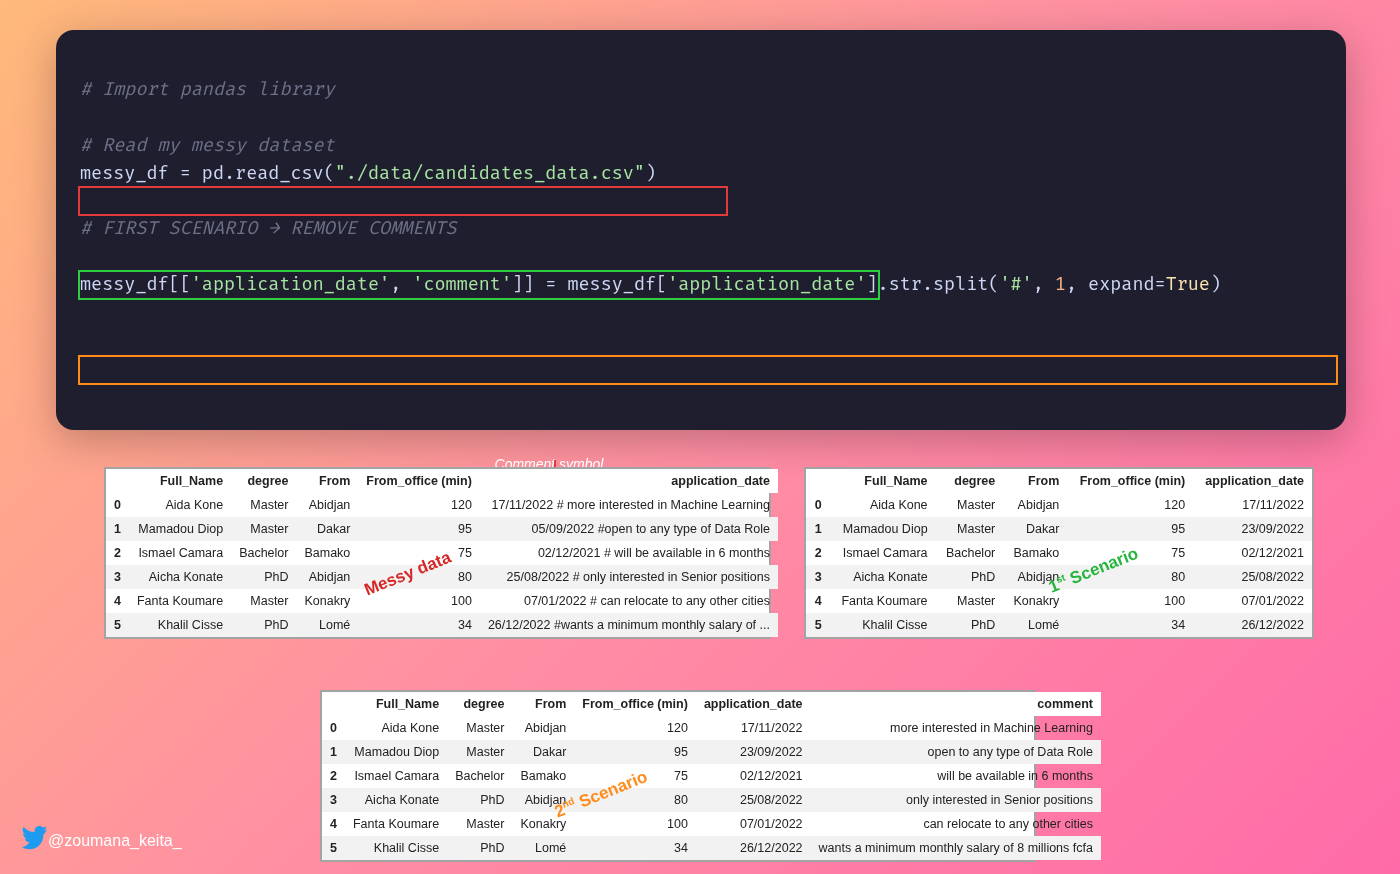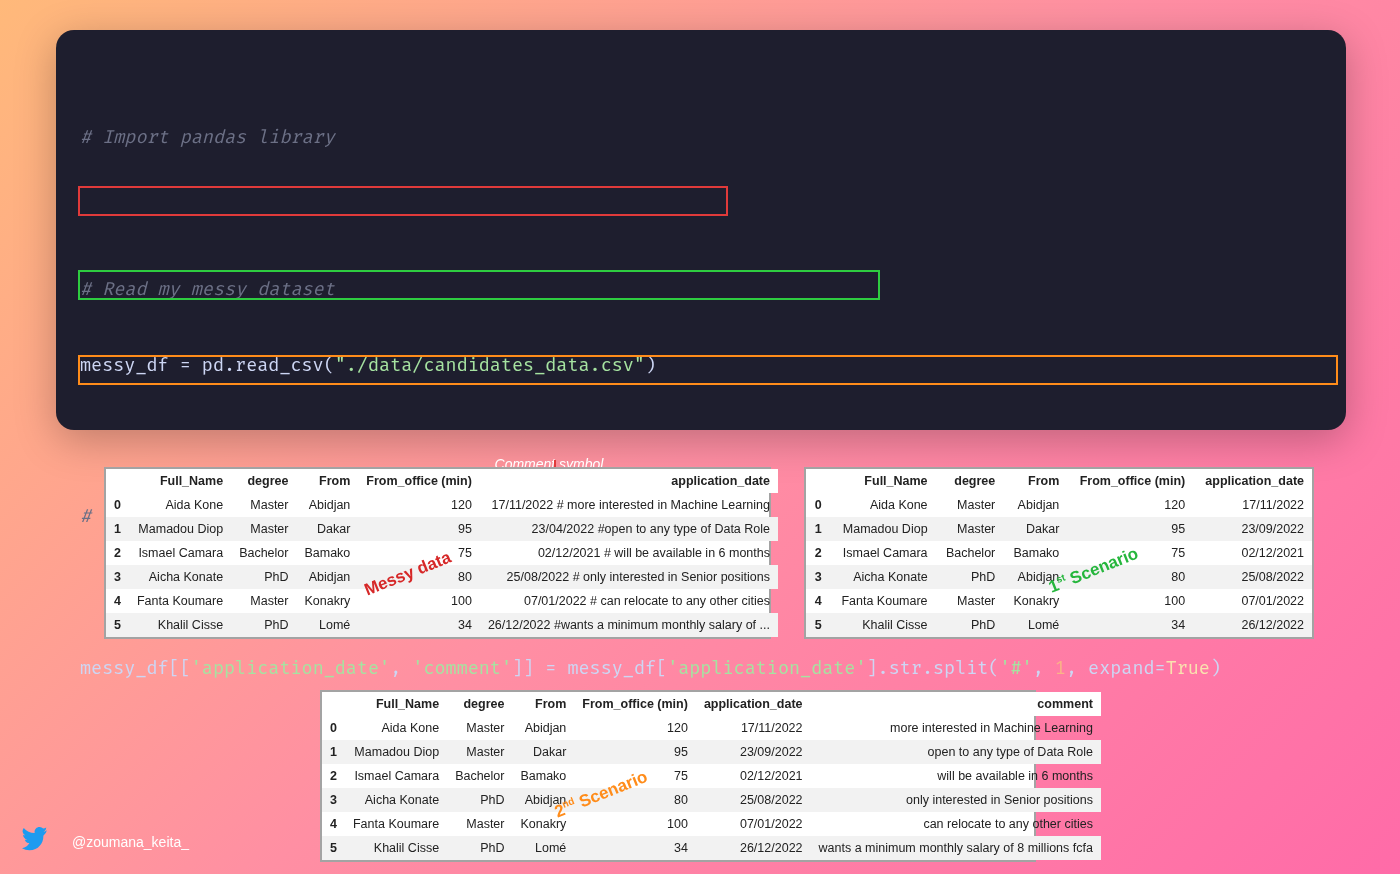--- a/index.html
+++ b/index.html
@@ -21,21 +21,21 @@
     background: #1e1e2e;
     border-radius: 18px;
     box-shadow: 0 10px 40px rgba(0,0,0,0.25);
     padding: 46px 24px 24px 24px;
     font-family: "Fira Code", "Courier New", monospace;
     font-size: 18px;
     line-height: 1.55;
     color: #cdd6f4;
     font-style: italic;
   }
-  .code-line { white-space: pre; position: relative; margin-top: 48px; }
+  .code-line { white-space: pre; position: relative; }
   .comment { color: #6c7086; }
   .kw-import { color: #f38ba8; font-style: normal; }
   .kw-as { color: #f38ba8; font-style: normal; }
   .ident { color: #cdd6f4; font-style: normal; }
   .str { color: #a6e3a1; font-style: normal; }
   .num { color: #fab387; font-style: normal; }
   .bool { color: #f9e2af; font-style: normal; }
   .punct { color: #cdd6f4; font-style: normal; }
 
   .hl-box {
@@ -94,24 +94,24 @@
   .ov-red { color: #d62828; }
   .ov-green { color: #26b63d; }
   .ov-orange { color: #ff8c1a; }
   .sup { font-size: 10px; vertical-align: super; }
 
   .twitter {
     position: absolute;
     bottom: 18px;
     left: 22px;
     color: #fff;
-    font-size: 14px;
+    font-size: 16px;
     display: flex;
     align-items: center;
-    gap: 24px;
+    gap: 0;
   }
   .twitter svg { width: 26px; height: 26px; fill: #1d9bf0; }
 </style>
 </head>
 <body>
 
 <div class="code-panel">
   <div class="code-line"><span class="comment"># Import pandas library</span></div>
   <div class="code-line">&nbsp;</div>
   <div class="code-line"><span class="comment"># Read my messy dataset</span></div>
@@ -150,21 +150,21 @@
           <td>Abidjan</td>
           <td>120</td>
           <td>17/11/2022 # more interested in Machine Learning</td>
         </tr>
         <tr>
           <td class="idx">1</td>
           <td>Mamadou Diop</td>
           <td>Master</td>
           <td>Dakar</td>
           <td>95</td>
-          <td>23/04/2022 #open to any type of Data Role</td>
+          <td>05/09/2022 #open to any type of Data Role</td>
         </tr>
         <tr>
           <td class="idx">2</td>
           <td>Ismael Camara</td>
           <td>Bachelor</td>
           <td>Bamako</td>
           <td>75</td>
           <td>02/12/2021 # will be available in 6 months</td>
         </tr>
         <tr>

